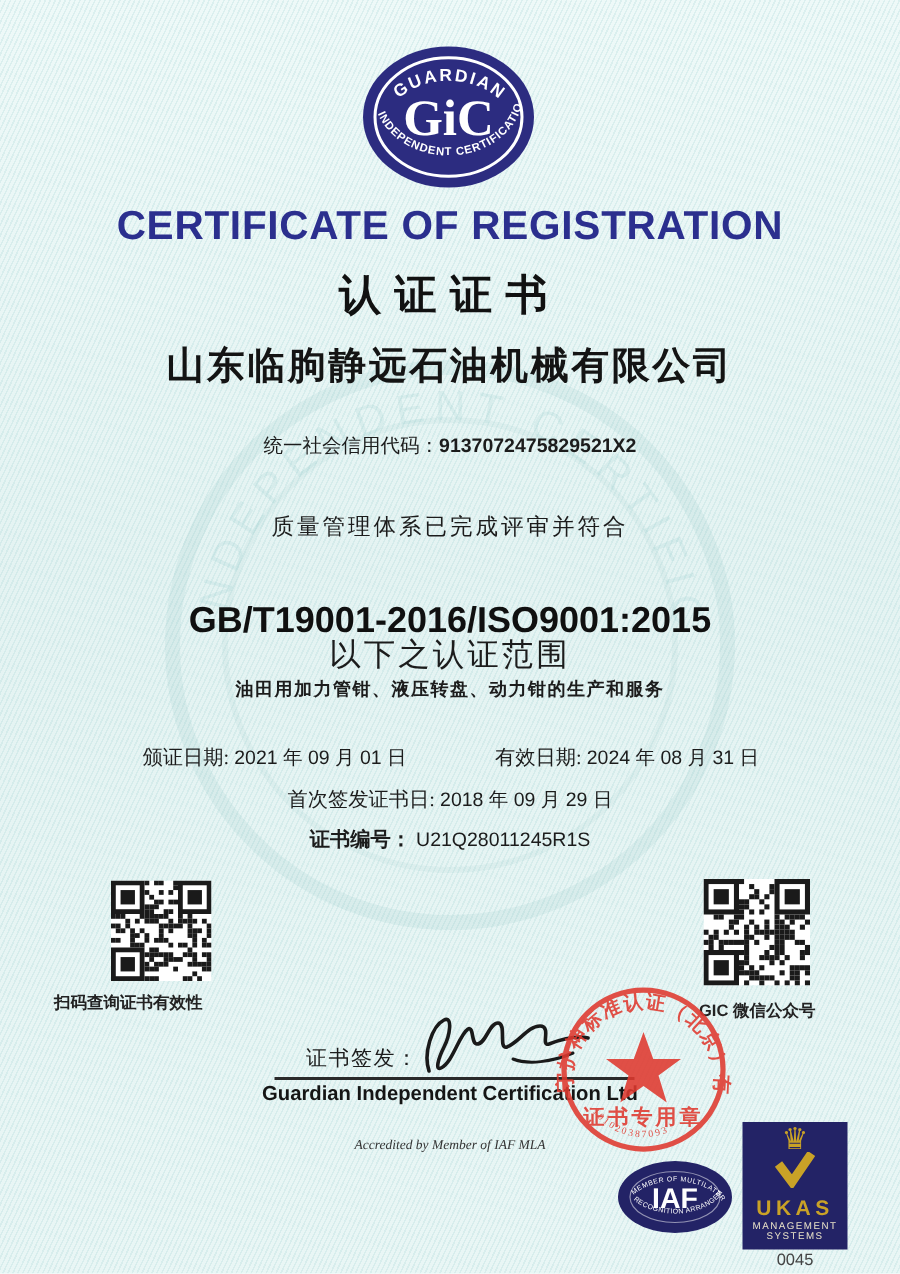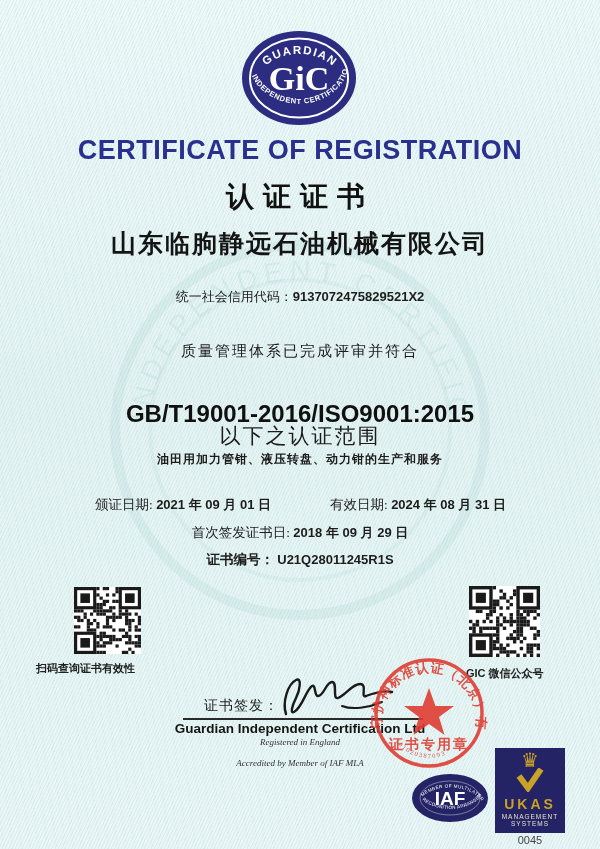--- a/index.html
+++ b/index.html
@@ -18,21 +18,21 @@
   .title-zh{top:178px;font-weight:bold;font-size:28px;letter-spacing:9px;color:#111;}
   .company{top:227px;font-size:25px;font-weight:600;letter-spacing:2px;color:#141414;text-align:center;}
   .credit{top:288px;font-size:13px;}
   .credit b{font-family:"Liberation Sans",sans-serif;font-size:13px;}
   .address{top:313px;font-size:13px;font-style:italic;}
   .statement{top:342px;font-size:15px;letter-spacing:2px;}
   .standard{top:364px;font-family:"Liberation Sans",sans-serif;font-weight:bold;font-size:24px;color:#101010;margin-top:36px;}
   .scope-intro{top:422px;font-size:21px;letter-spacing:2px;}
   .scope{top:451px;font-family:"Liberation Sans",sans-serif;font-weight:bold;font-size:12px;letter-spacing:1px;}
   .daterow{font-size:13.5px;}
-  .daterow .val{font-family:"Liberation Sans",sans-serif;font-weight:bold;font-size:13px;margin-top:23px;}
+  .daterow .val{font-family:"Liberation Sans",sans-serif;font-weight:normal;font-size:13px;margin-top:23px;}
   .legal{left:143px;width:316px;top:577px;font-size:10.6px;line-height:1.43;text-align:justify;text-indent:2em;color:#222;}
   .qr-label{font-family:"Liberation Sans",sans-serif;font-weight:bold;font-size:11px;color:#222;}
   .sig-label{font-size:14px;letter-spacing:1px;}
   .rule{background:#2a2a2a;height:1.5px;}
   .org{top:721px;font-family:"Liberation Sans",sans-serif;font-weight:bold;font-size:13.5px;color:#151515;}
   .small-it{font-style:italic;font-size:9px;color:#333;}
   .serial{top:834px;left:495px;width:70px;text-align:center;font-family:"Liberation Sans",sans-serif;font-size:11px;color:#444;}
   .wm{opacity:.5;}
 </style>
 </head>
@@ -387,21 +387,20 @@
   <div class="abs qr-label" style="left:466px;top:666px;width:110px;">GIC 微信公众号</div>
 
   <div class="abs sig-label" style="left:204px;top:697px;">证书签发：</div>
   <svg class="abs" style="left:272px;top:672px;" width="130" height="50" viewBox="0 0 130 50">
     <path d="M14,42 C10,30 16,12 24,8 C30,5 28,18 24,26 C20,34 18,42 22,40 C30,36 34,18 40,14 C44,12 42,24 46,24 C52,24 54,10 60,10 C66,10 60,28 66,26 C74,23 80,12 88,12 C96,12 88,26 94,24 C102,21 112,18 120,20" fill="none" stroke="#1a1a1a" stroke-width="2.4" stroke-linecap="round"></path>
     <path d="M70,34 C80,38 96,36 110,30" fill="none" stroke="#1a1a1a" stroke-width="2" stroke-linecap="round"></path>
   </svg>
   <div class="abs rule" style="left:183px;top:718px;width:240px;"></div>
 
   <div class="abs ctr org">Guardian Independent Certification Ltd</div>
-  <div class="abs ctr small-it" style="top:737px;">Registered in England</div>
   <div class="abs ctr small-it" style="top:758px;">Accredited by Member of IAF MLA</div>
 
   <svg class="abs" style="left:370px;top:654px;opacity:.88;" width="118" height="120" viewBox="0 0 118 120">
     <circle cx="59" cy="59" r="53" fill="none" stroke="#e0392f" stroke-width="3.5"></circle>
     <polygon points="59,34 65.5,52 84,52 69,63 74.5,81 59,70 43.5,81 49,63 34,52 52.5,52" fill="#e0392f"></polygon>
     <path id="stampArc" d="M 12,76 A 48,48 0 1 1 106,76" fill="none"></path>
     <text font-size="13" font-weight="bold" fill="#e0392f" letter-spacing="1">
       <textPath href="#stampArc" startOffset="2">守护神标准认证（北京）有限公司</textPath>
     </text>
     <text x="59" y="95" text-anchor="middle" font-size="14" font-weight="bold" fill="#e0392f" letter-spacing="2">证书专用章</text>

